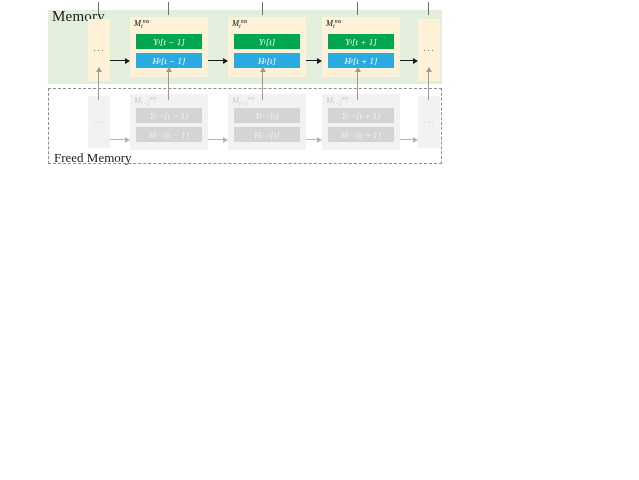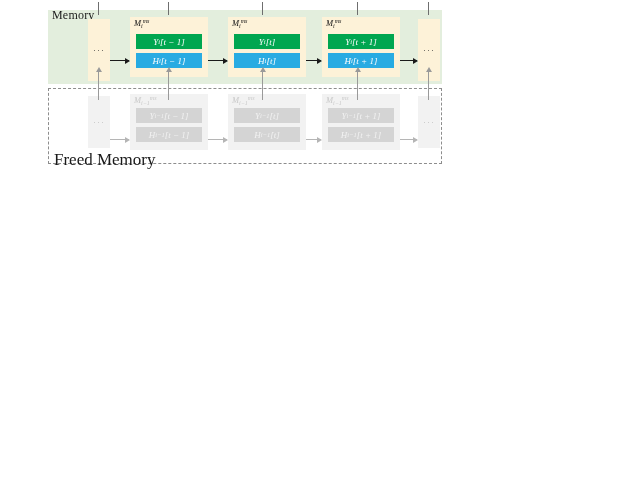--- a/index.html
+++ b/index.html
@@ -27,42 +27,42 @@
     top: 10px;
     width: 394px;
     height: 74px;
     background: #e3eedd;
     border: 0;
   }
   .memory-label {
     position: absolute;
     left: 52px;
     top: 8px;
-    font-size: 12px;
+    font-size: 15px;
     color: #1a1a1a;
     letter-spacing: .2px;
     white-space: nowrap;
   }
 
   
   .freed-region {
     position: absolute;
     left: 48px;
     top: 88px;
     width: 394px;
     height: 76px;
     border: 1px dashed #8d8d8d;
     background: #ffffff;
     box-sizing: border-box;
   }
   .freed-label {
     position: absolute;
     left: 54px;
     top: 150px;
-    font-size: 17px;
+    font-size: 13px;
     color: #1a1a1a;
     white-space: nowrap;
   }
 
   
   .tick {
     position: absolute;
     top: 2px;
     width: 1px;
     height: 13px;

